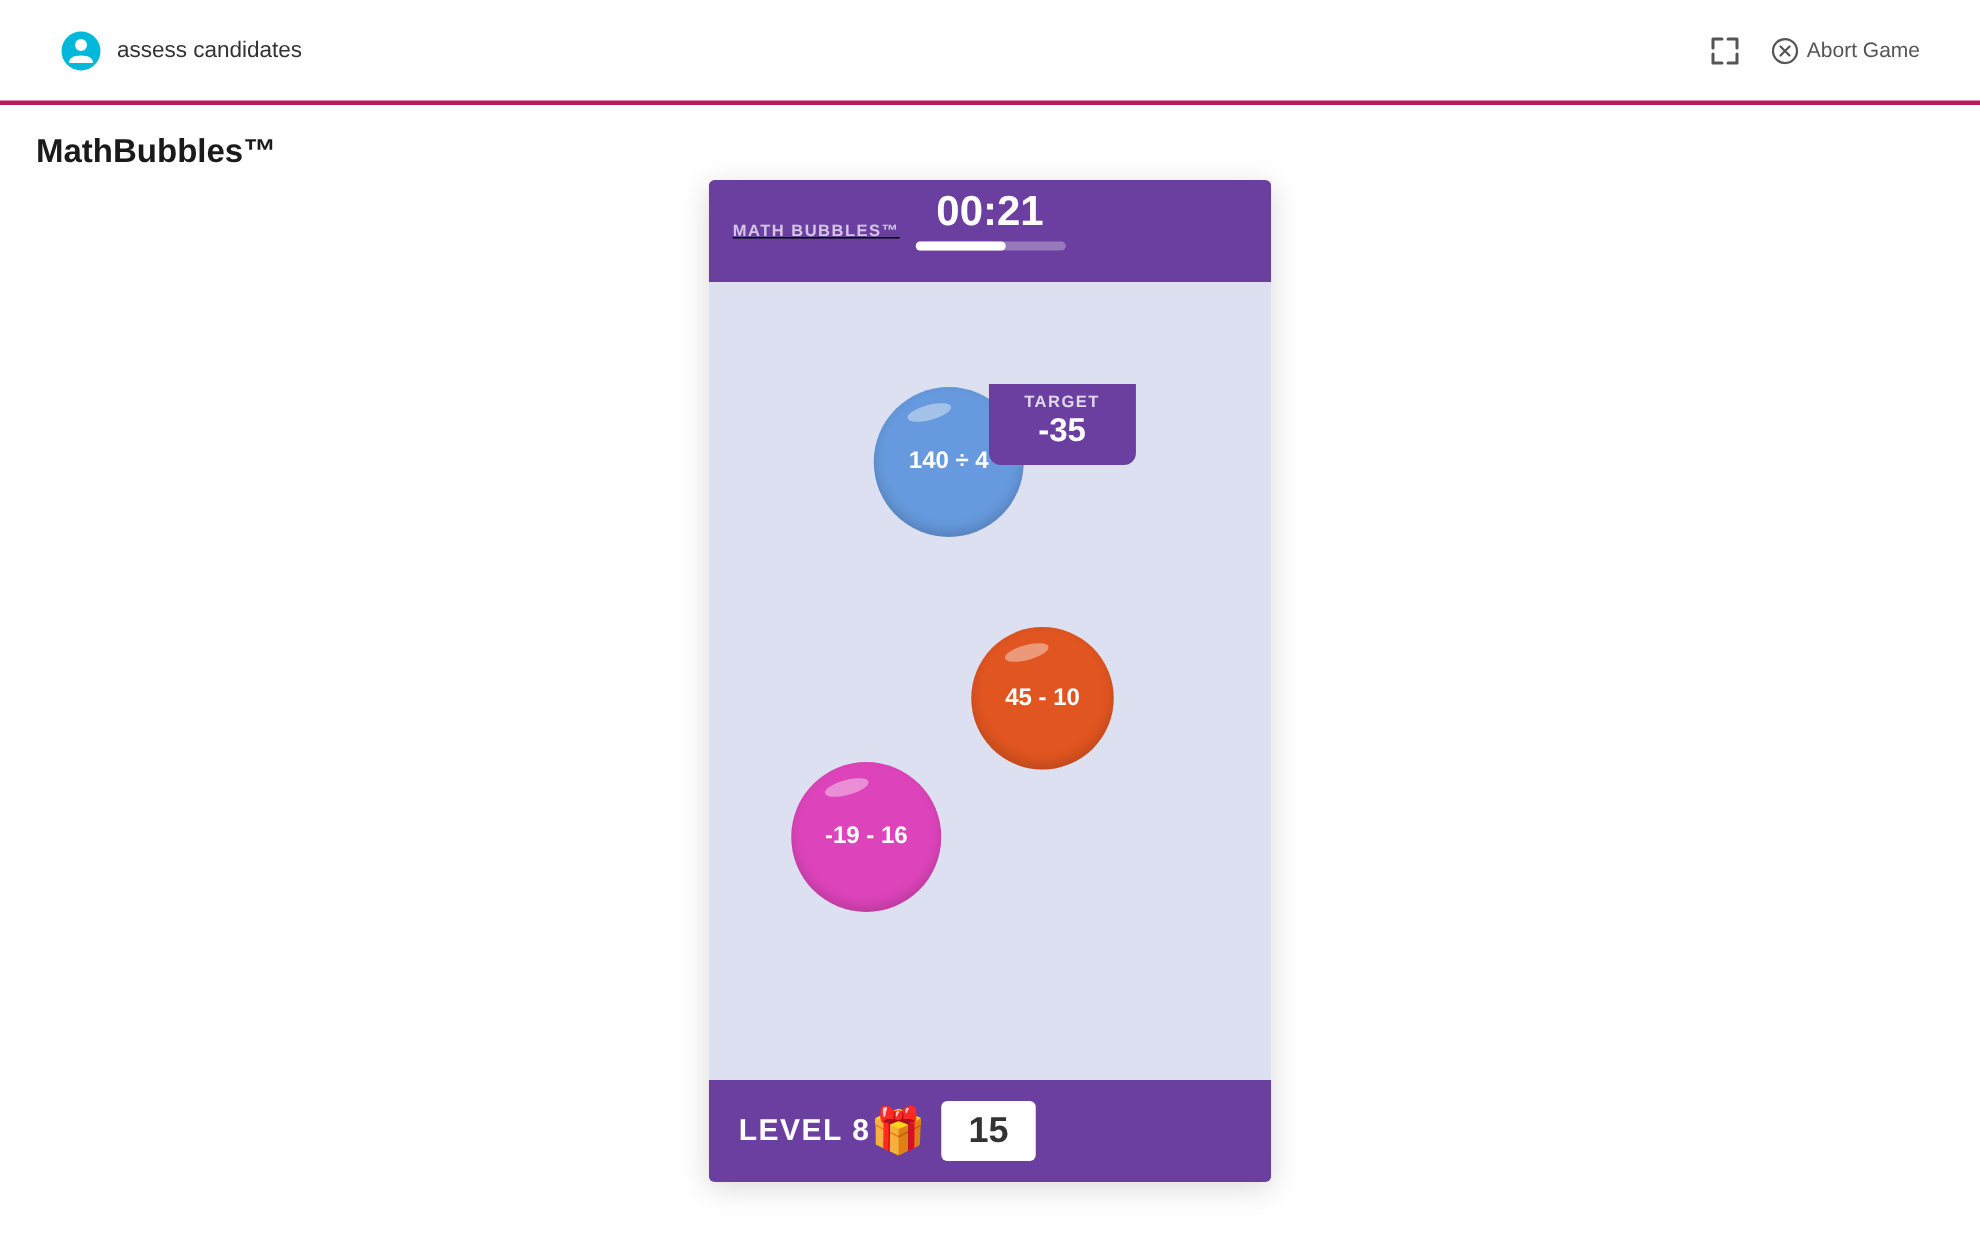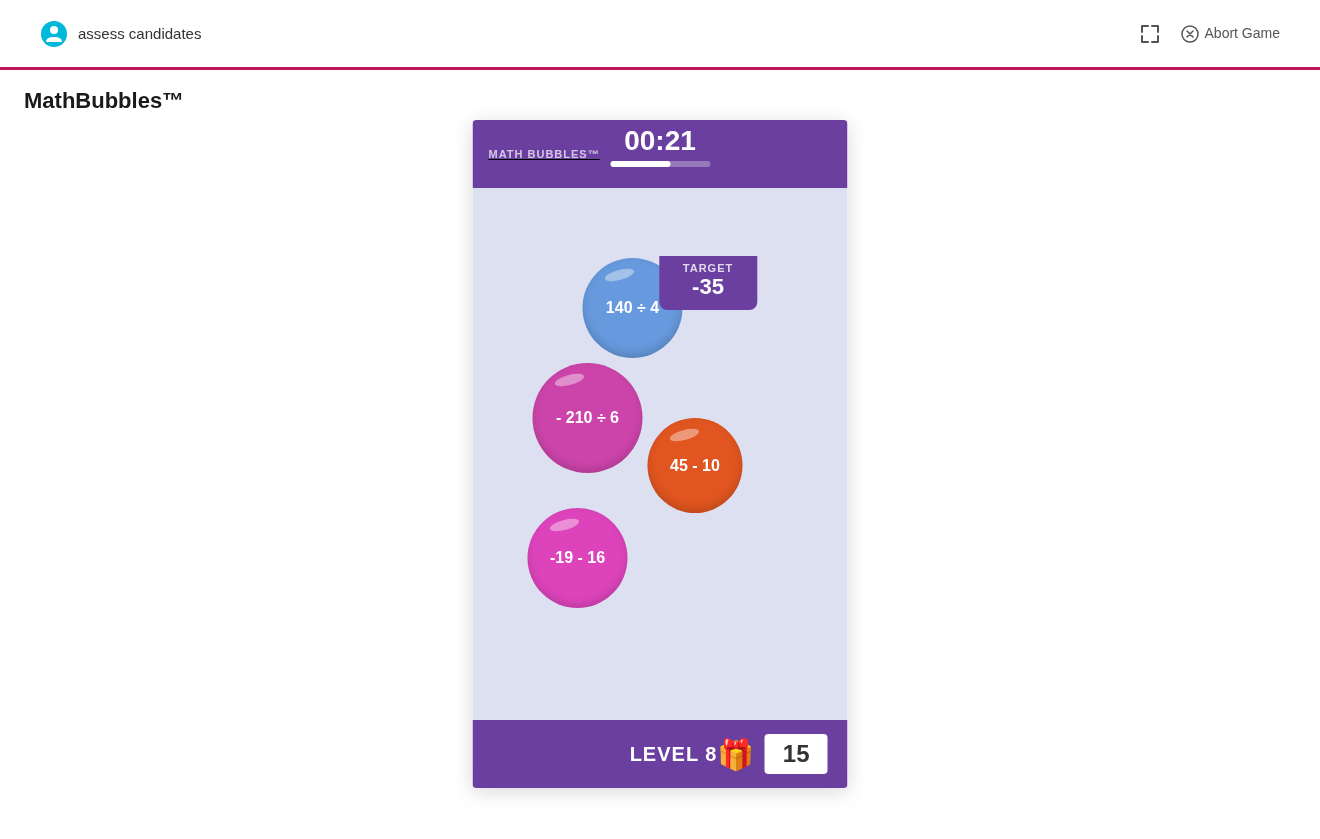--- a/index.html
+++ b/index.html
@@ -211,21 +211,21 @@
       border-radius: 50%;
       transform: rotate(-15deg);
     }
 
     
     .game-footer {
       background: #6b3fa0;
       height: 68px;
       display: flex;
       align-items: center;
-      justify-content: flex-end;
+      justify-content: flex-start;
       padding: 0 20px;
       position: absolute;
       bottom: 0;
       width: 100%;
     }
     .level-text {
       color: white;
       font-size: 20px;
       font-weight: 700;
       letter-spacing: 1px;
@@ -301,23 +301,20 @@
   <div class="game-play">
 
     <div class="target-area">
       <div class="target-label">TARGET</div>
       <div class="target-value">-35</div>
     </div>
 
     <div class="bubble bubble-blue">
       <span>140 ÷ 4</span>
     </div>
-    <div class="bubble bubble-pink-large">
-      <span>- 210 ÷ 6</span>
-    </div>
     <div class="bubble bubble-orange">
       <span>45 - 10</span>
     </div>
     <div class="bubble bubble-pink-small">
       <span>-19 - 16</span>
     </div>
 
   </div>
 
   <div class="game-footer">

